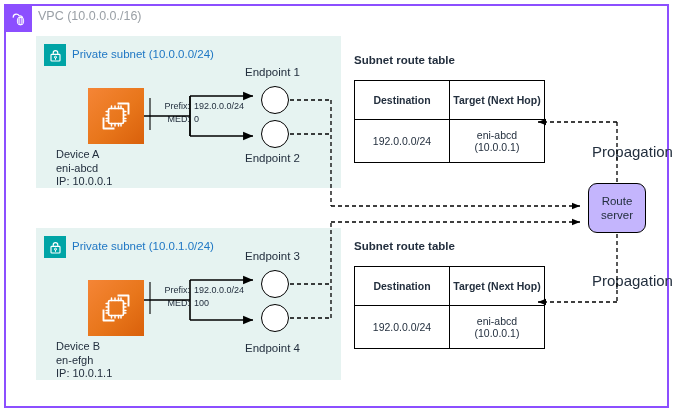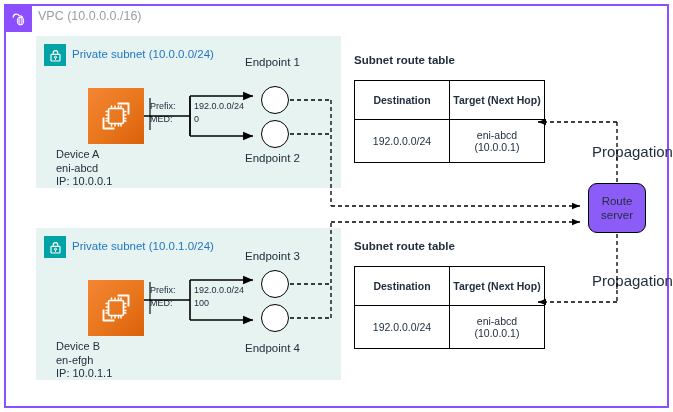--- a/index.html
+++ b/index.html
@@ -31,41 +31,41 @@
        display:flex;align-items:center;justify-content:center;}
   .device-icon-1{left:88px;top:88px;}
   .device-icon-2{left:88px;top:280px;}
   .device-label{position:absolute;width:120px;text-align:left;font-size:11px;
                 color:#232F3E;line-height:13.5px;white-space:pre-line;}
   .device-label-1{left:56px;top:148px;}
   .device-label-2{left:56px;top:340px;}
 
   
   .annot{position:absolute;font-size:9px;color:#232F3E;line-height:13px;white-space:nowrap;}
-  .annot-key{position:absolute;width:40px;}
+  .annot-key{position:absolute;text-align:right;width:40px;}
   .annot-val{position:absolute;text-align:left;}
 
   
   .endpoint{position:absolute;width:28px;height:28px;border:1.6px solid #000;
             border-radius:50%;background:#ffffff;box-sizing:border-box;}
   .endpoint-label{position:absolute;font-size:11.5px;color:#232F3E;white-space:nowrap;}
 
   
   .rt-title{position:absolute;font-size:11.5px;font-weight:bold;color:#232F3E;white-space:nowrap;}
   .rt{position:absolute;border-collapse:collapse;background:#ffffff;}
   .rt td{border:1.4px solid #000;font-size:10.5px;color:#232F3E;text-align:center;
          padding:4px 3px;line-height:12.5px;margin-left:35px;}
   .rt .hd{font-weight:bold;height:30px;}
   .rt .c1{width:88px;}
   .rt .c2{width:88px;}
   .rt .bd{height:34px;}
 
   
   .route-server{position:absolute;left:588px;top:183px;width:58px;height:50px;
-                border:1.6px solid #000;border-radius:9px;background:#8b5cf6;
+                border:1.6px solid #000;border-radius:9px;background:#c4b5fd;
                 display:flex;align-items:center;justify-content:center;
                 font-size:11.5px;color:#232F3E;text-align:center;line-height:14px;
                 box-sizing:border-box;}
   .prop-label{position:absolute;font-size:15px;color:#232F3E;white-space:nowrap;}
 
   svg.overlay{position:absolute;left:0;top:0;width:673px;height:412px;pointer-events:none;}
 </style>
 </head>
 <body>
 
@@ -109,21 +109,21 @@
   <div class="device-label device-label-1">Device A
 eni-abcd
 IP: 10.0.0.1</div>
 
   <div class="annot annot-key" style="left:150px;top:100px;">Prefix:</div>
   <div class="annot annot-val" style="left:194px;top:100px;">192.0.0.0/24</div>
   <div class="annot annot-key" style="left:150px;top:113px;">MED:</div>
   <div class="annot annot-val" style="left:194px;top:113px;">0</div>
 
   <div class="endpoint" style="left:261px;top:86px;"></div>
-  <div class="endpoint-label" style="left:245px;top:56px;">Endpoint 1</div>
+  <div class="endpoint-label" style="left:245px;top:66px;">Endpoint 1</div>
   <div class="endpoint" style="left:261px;top:120px;"></div>
   <div class="endpoint-label" style="left:245px;top:152px;">Endpoint 2</div>
 
   <div class="rt-title" style="left:354px;top:54px;">Subnet route table</div>
   <table class="rt" style="left:354px;top:80px;">
     <tbody>
         <tr>
       <td class="hd c1">Destination</td>
       <td class="hd c2">Target (Next Hop)</td>
     </tr>

